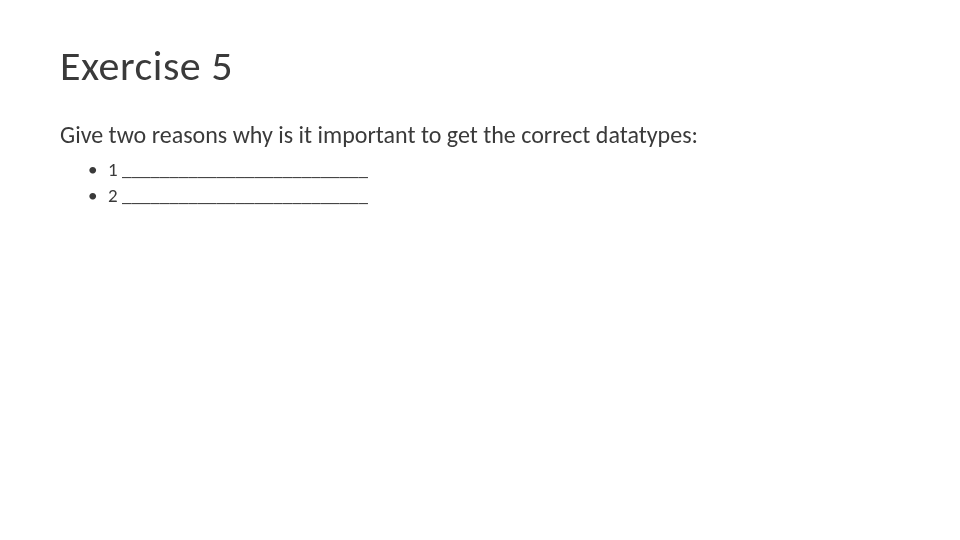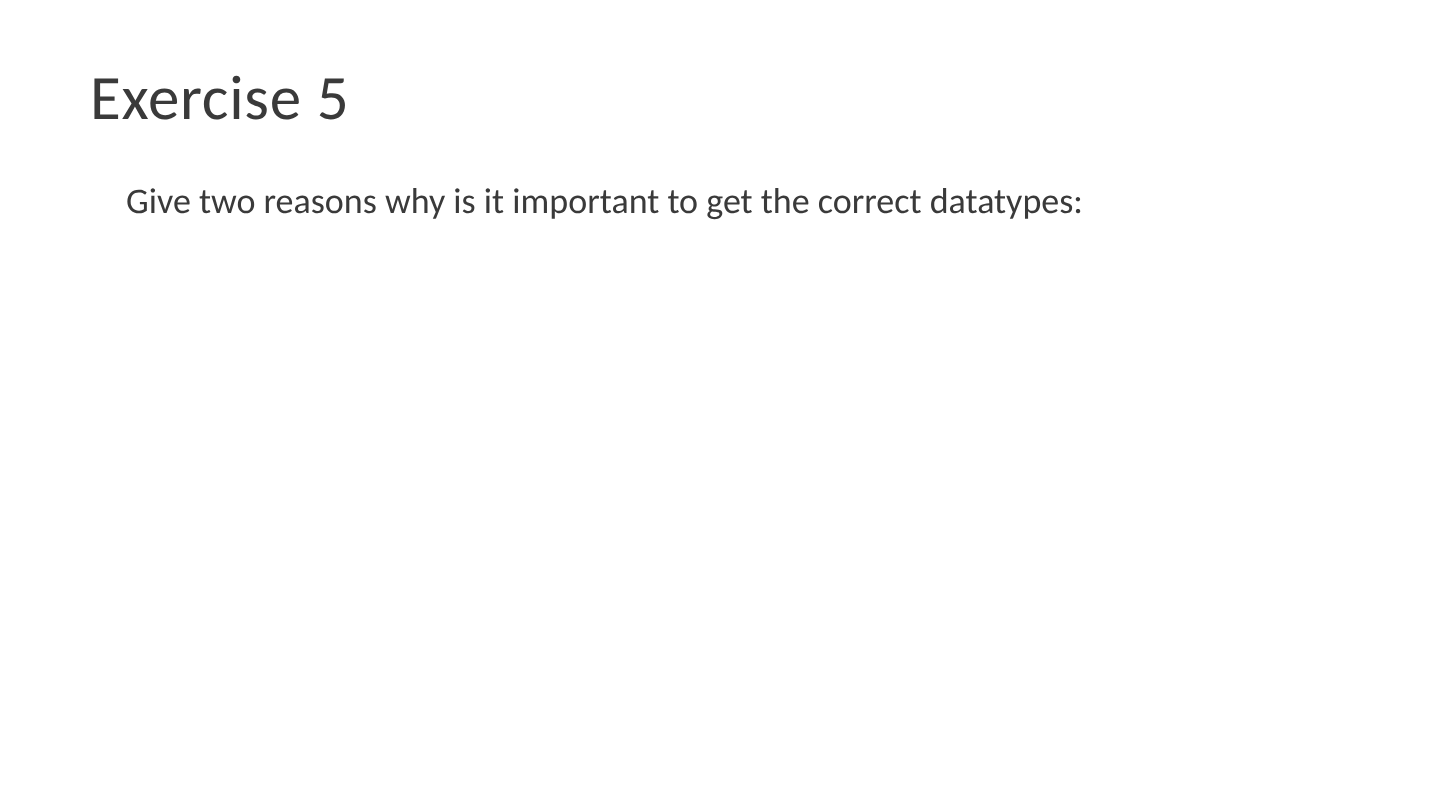--- a/index.html
+++ b/index.html
@@ -21,21 +21,20 @@
       font-weight: 400;
       color: #3a3a3a;
       margin-bottom: 29px;
       letter-spacing: 0.5px;
     }
     .prompt {
       font-size: 24px;
       font-weight: 400;
       color: #3a3a3a;
       margin-bottom: 8px;
-      margin-left: 24px;
     }
     .bullet-list {
       list-style: none;
       padding-left: 48px;
     }
     .bullet-item {
       font-size: 19px;
       color: #3a3a3a;
       line-height: 1.35;
       position: relative;
@@ -48,13 +47,15 @@
     }
   </style>
 </head>
 <body>
 
 <h1 class="title">Exercise 5</h1>
 
 <p class="prompt">Give two reasons why is it important to get the correct datatypes:</p>
 
 <ul class="bullet-list">
+  <li class="bullet-item">1 __________________________</li>
+  <li class="bullet-item">2 __________________________</li>
 </ul>
 
 </body></html>

